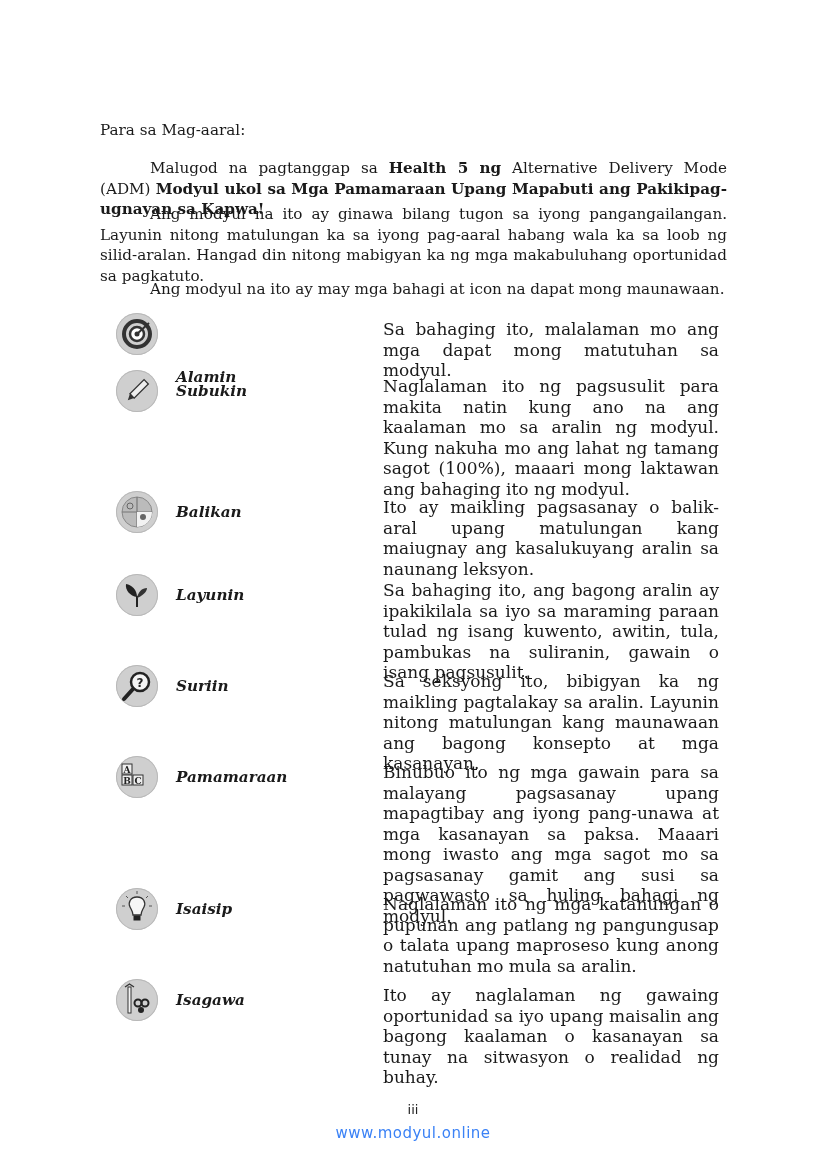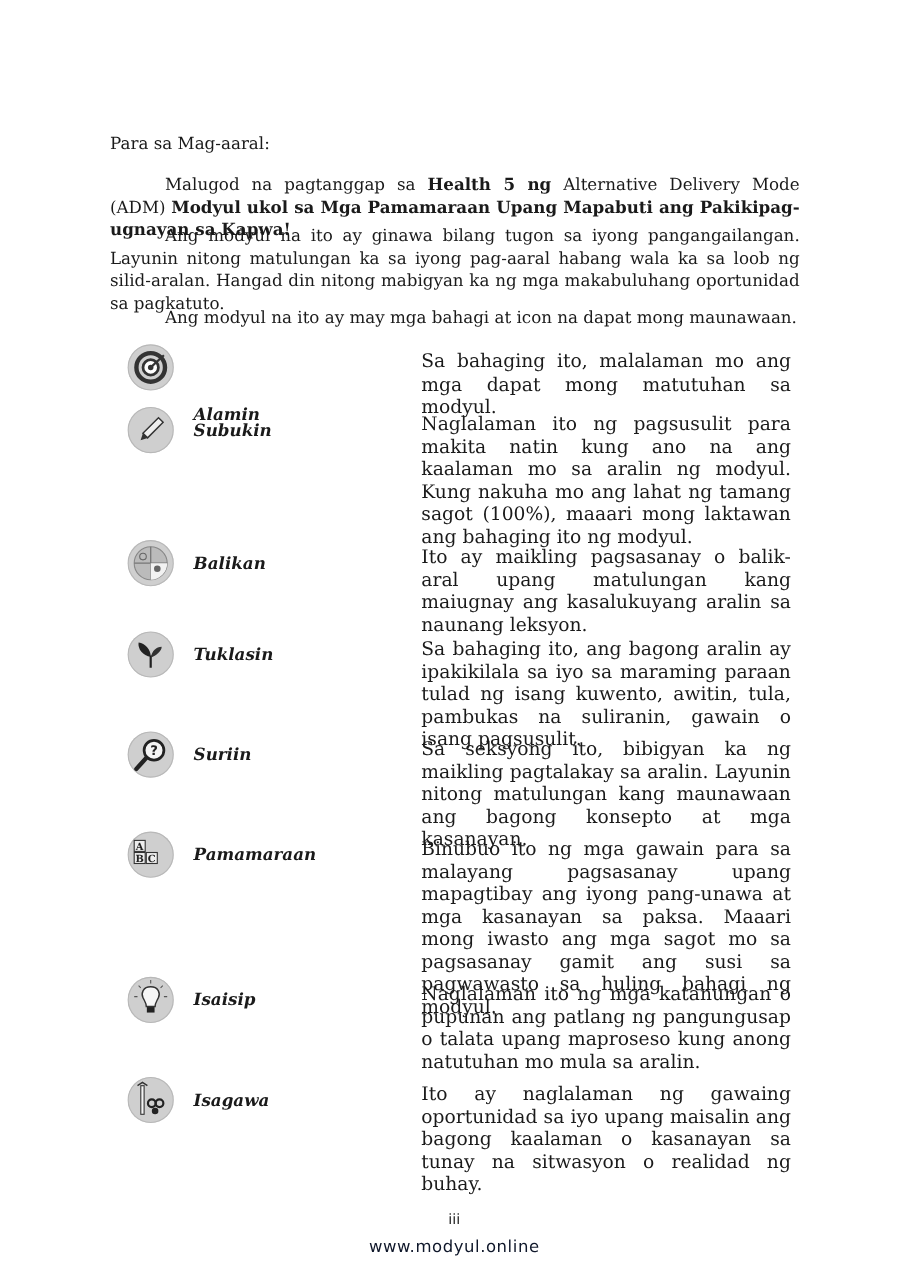--- a/index.html
+++ b/index.html
@@ -17,21 +17,21 @@
     background: #cfcfcf; box-shadow: inset 0 0 0 1px #b8b8b8;
   }
   .icon svg { position: absolute; left: 0; top: 0; width: 42px; height: 42px; }
   .label {
     position: absolute; left: 76px; font-size: 15.2px; font-weight: bold; font-style: italic;
   }
   .desc {
     position: absolute; left: 283px; width: 336px; font-size: 17px; line-height: 20.5px; text-align: justify;
   }
   .pagenum { position: absolute; left: 0; width: 826px; top: 1102px; text-align: center; font-family: "DejaVu Sans", sans-serif; font-size: 13px; color: #222; }
-  .watermark { position: absolute; left: 0; width: 826px; top: 1124px; text-align: center; font-family: "DejaVu Sans", sans-serif; font-size: 15px; color: #0f172a; letter-spacing: 0.5px; }
+  .watermark { position: absolute; left: 0; width: 826px; top: 1124px; text-align: center; font-family: "DejaVu Sans", sans-serif; font-size: 15px; color: #3b82f6; letter-spacing: 0.5px; }
 </style>
 </head>
 <body>
 
 <div class="page">
 
   <div class="p" style="top:120px;">Para sa Mag-aaral:</div>
 
   <div class="p indent" style="top:158px;"><span>Malugod na pagtanggap sa </span><b>Health 5 ng</b><span> Alternative Delivery Mode (ADM) </span><b>Modyul ukol sa Mga Pamamaraan Upang Mapabuti ang Pakikipag-ugnayan sa Kapwa!</b></div>
 
@@ -80,21 +80,21 @@
   </div>
 
   <div class="row" style="top:574px;">
     <div class="icon" style="top:0;">
       <svg viewBox="0 0 42 42">
           <path d="M21 33 V22" stroke="#222" stroke-width="2"></path>
           <path d="M21 23 C14 22 9 16 10 10 C16 11 21 16 21 23 Z" fill="#222"></path>
           <path d="M21 24 C26 22 31 18 31 14 C26 14 22 18 21 24 Z" fill="#333"></path>
         </svg>
     </div>
-    <div class="label" style="top:12px;">Tuklasin</div>
+    <div class="label" style="top:12px;">Layunin</div>
     <div class="desc" style="top:6px;">Sa bahaging ito, ang bagong aralin ay ipakikilala sa iyo sa maraming paraan tulad ng isang kuwento, awitin, tula, pambukas na suliranin, gawain o isang pagsusulit.</div>
   </div>
 
   <div class="row" style="top:665px;">
     <div class="icon" style="top:0;">
       <svg viewBox="0 0 42 42">
           <circle cx="24" cy="17" r="9" fill="#f4f4f4" stroke="#222" stroke-width="2.5"></circle>
           <line x1="17" y1="24" x2="8" y2="34" stroke="#222" stroke-width="4" stroke-linecap="round"></line>
           <text x="24" y="21.5" text-anchor="middle" font-size="12" font-weight="bold" fill="#222" font-family="DejaVu Sans, sans-serif">?</text>
         </svg>

